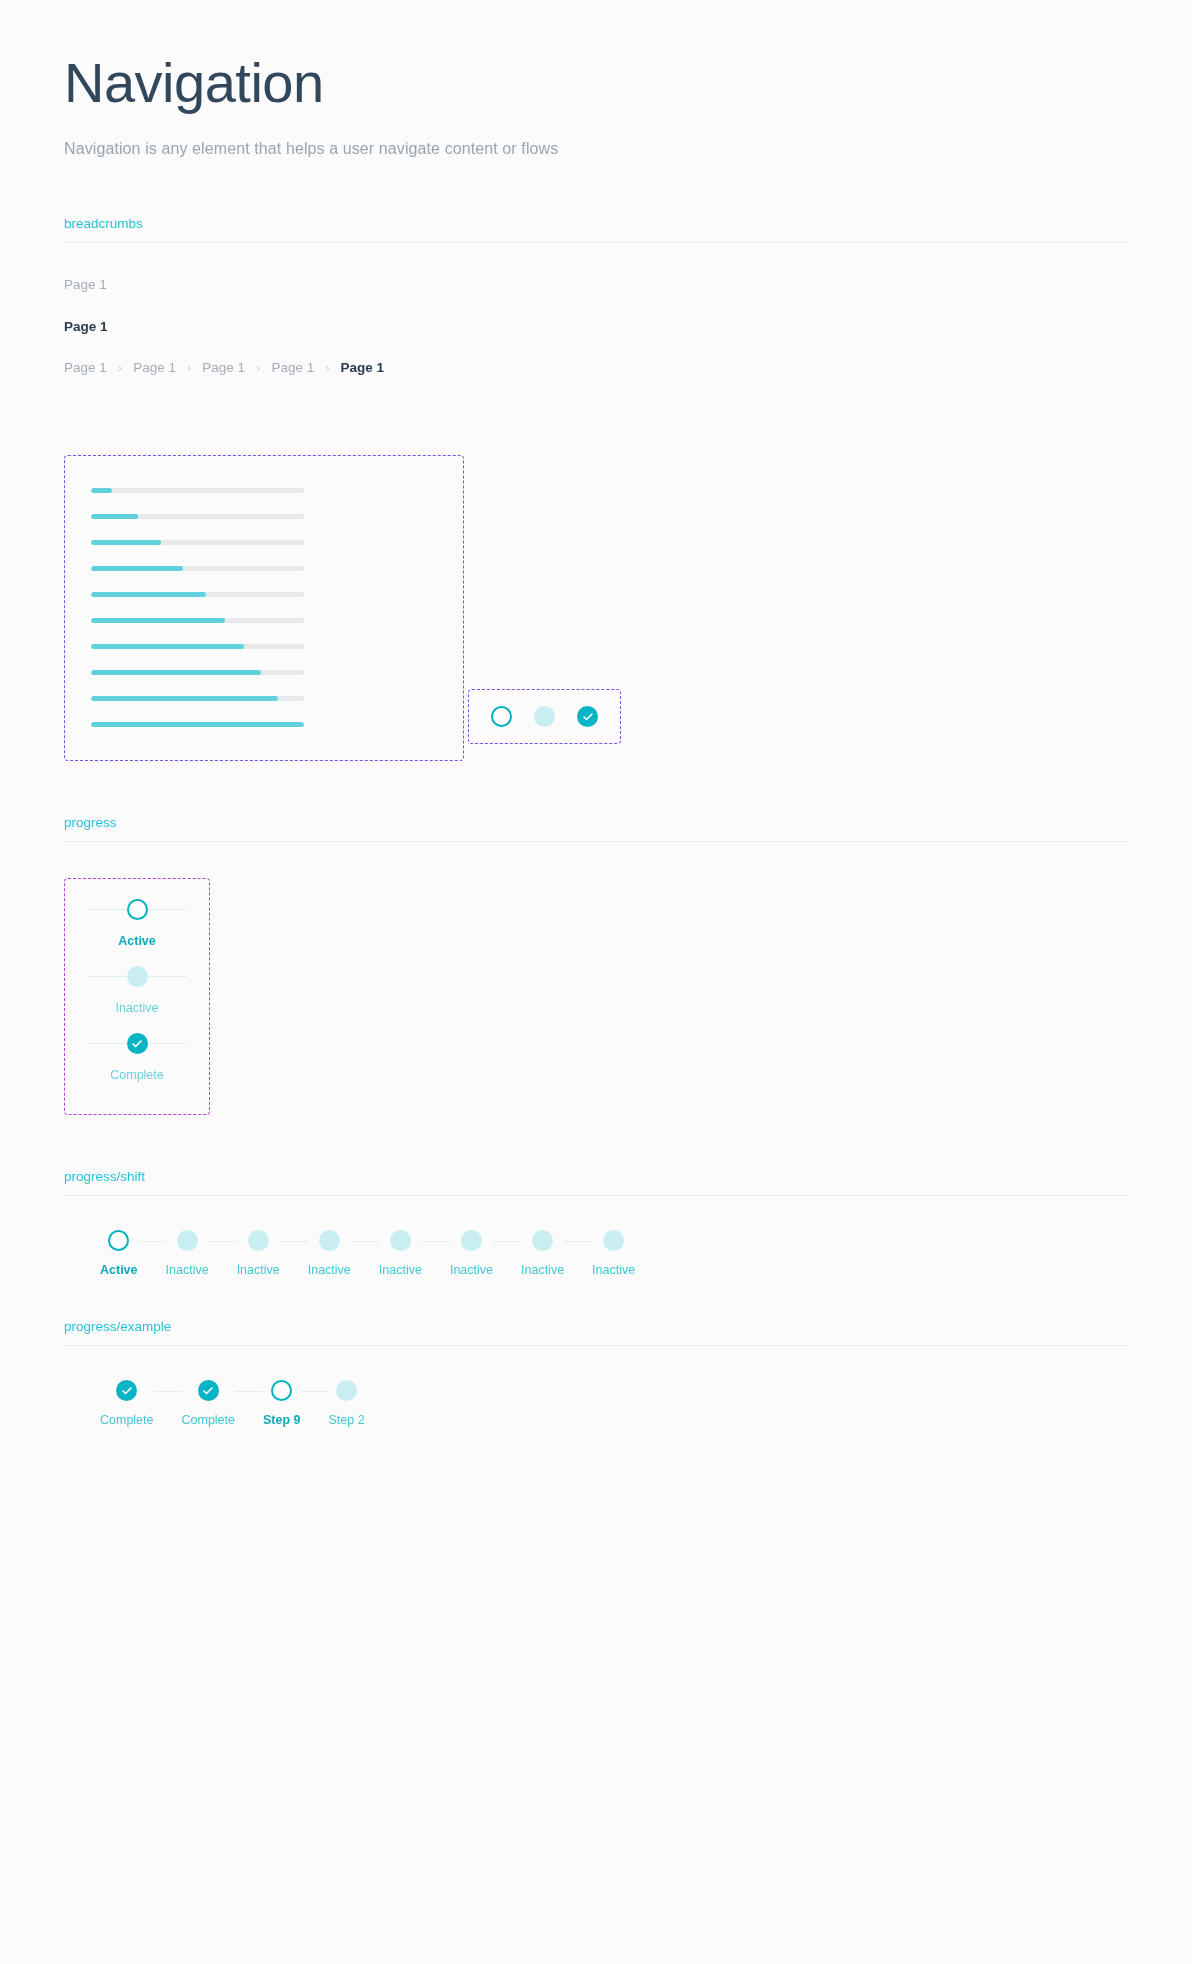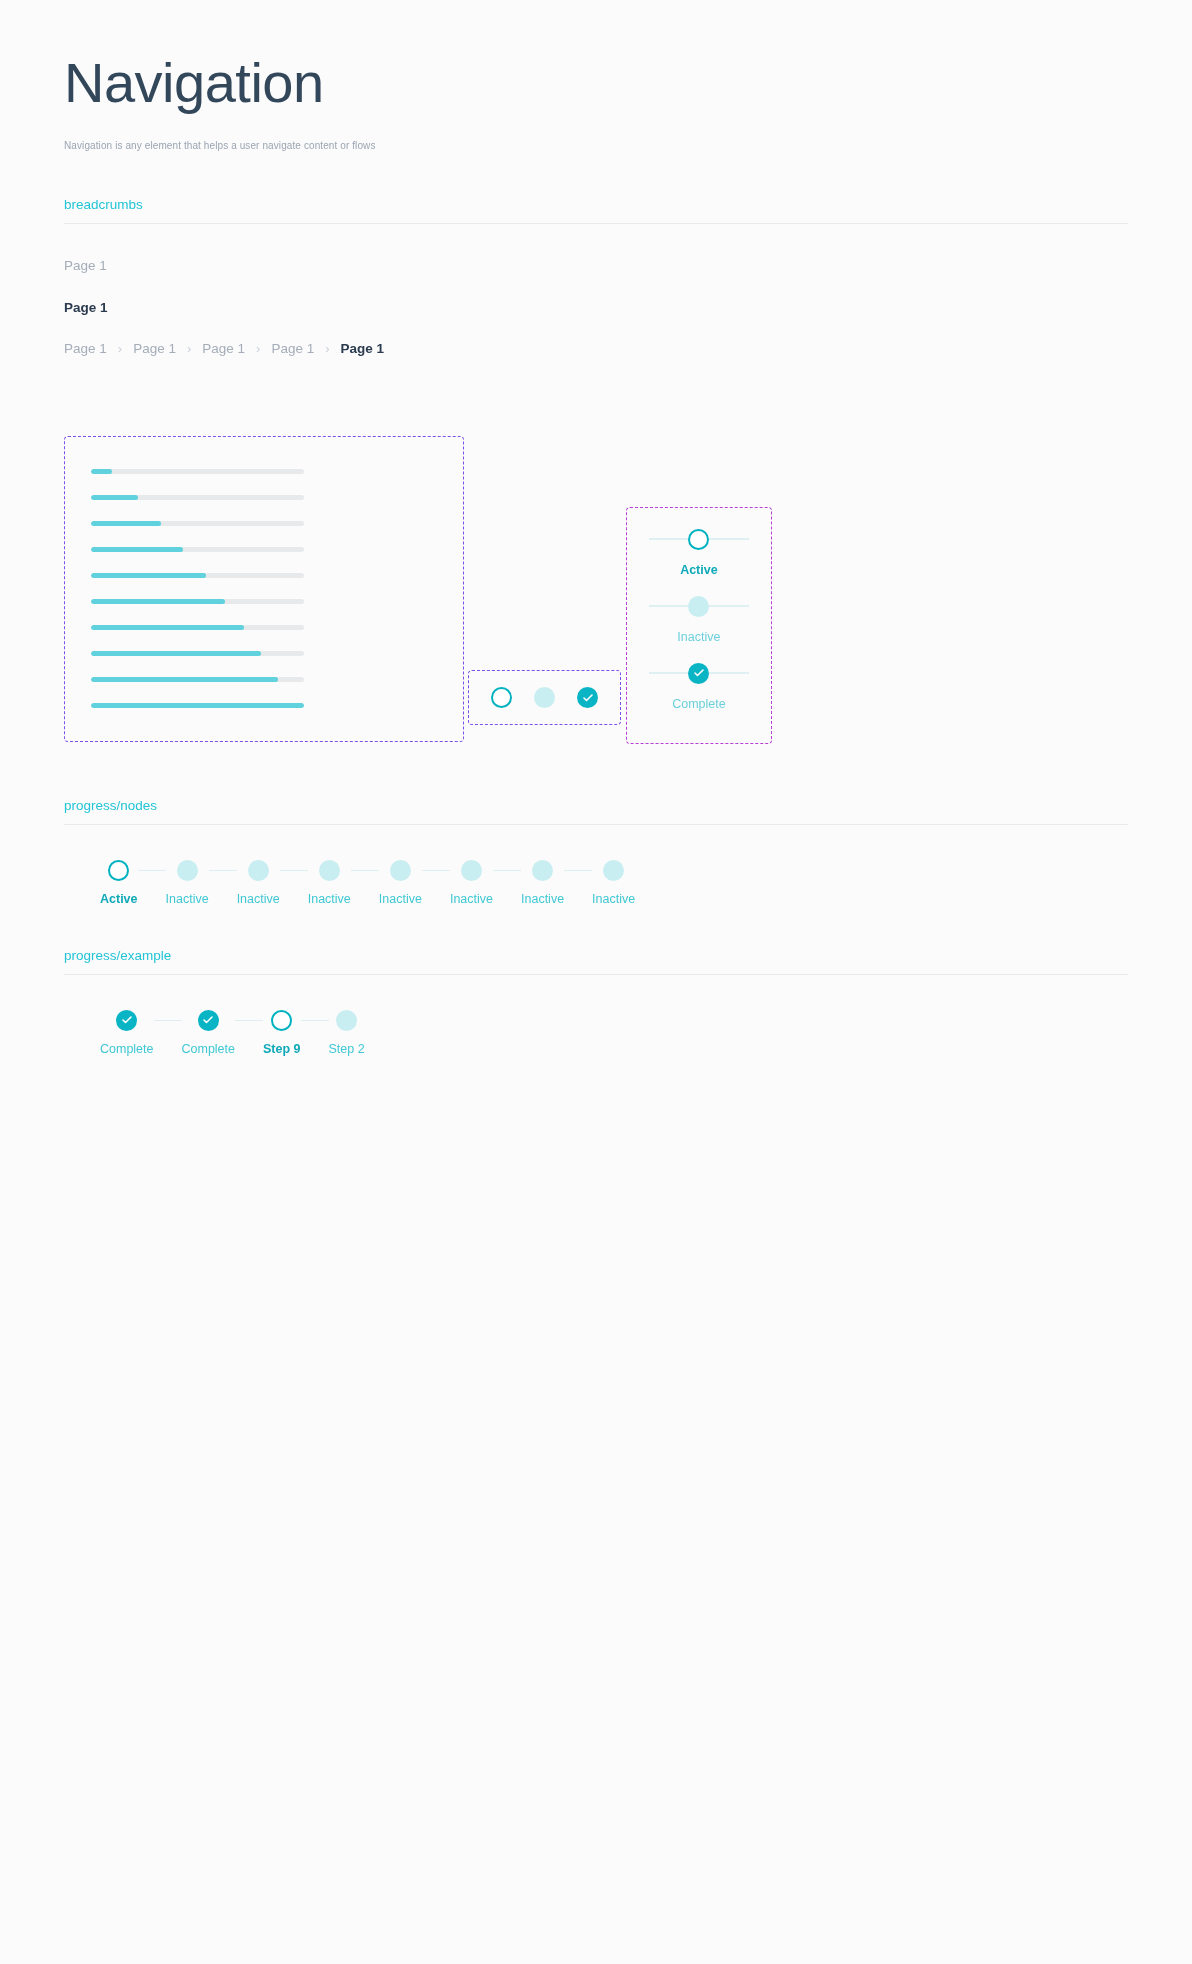--- a/index.html
+++ b/index.html
@@ -22,25 +22,25 @@
   
   .page-title {
     font-size: 56px;
     font-weight: 400;
     color: #33475b;
     letter-spacing: -0.5px;
     line-height: 1.1;
     margin-bottom: 26px;
   }
   .page-subtitle {
-    font-size: 10px;
+    font-size: 16px;
     font-weight: 400;
     color: #9aa5b1;
     letter-spacing: 0.1px;
-    margin-bottom: 46px;
+    margin-bottom: 58px;
   }
 
   
   .section { margin-bottom: 0; }
   .section-label {
     font-size: 13.5px;
     color: #22c4d6;
     font-weight: 400;
     padding-bottom: 11px;
     margin-top: 8px;
@@ -273,20 +273,24 @@
       <div class="node active"></div>
       <div class="node inactive"></div>
       <div class="node complete">
         <svg viewBox="0 0 24 24" fill="none" stroke="#ffffff" stroke-width="3.2" stroke-linecap="round" stroke-linejoin="round">
           <polyline points="20 6 9 17 4 12"></polyline>
         </svg>
       </div>
     </div>
 
   
+  <div class="section">
+    <div class="section-label">progress</div>
+    <div class="section-rule"></div>
+  </div>
   <div class="dashed magenta vbox" id="v-group"><div class="vstep">
         <div class="vstep-line">
           <div class="vrail"></div>
           <div class="node active"></div>
           <div class="vrail"></div>
         </div>
         <div class="vstep-label on">Active</div>
       </div><div class="vstep">
         <div class="vstep-line">
           <div class="vrail"></div>
@@ -302,21 +306,21 @@
               <polyline points="20 6 9 17 4 12"></polyline>
             </svg>
           </div>
           <div class="vrail"></div>
         </div>
         <div class="vstep-label off">Complete</div>
       </div></div>
 
   
   <div class="section">
-    <div class="section-label">progress/nodes</div>
+    <div class="section-label">progress/shift</div>
     <div class="section-rule"></div>
   </div>
   <div class="hstepper" id="nodes-stepper" style="margin-left:36px;">
       <div class="hstep">
         <div class="hstep-node">
           <div class="node active"></div>
         </div>
         <div class="hstep-label on">Active</div>
       </div>
       <div class="hconn" style="width: 28px;"></div>

